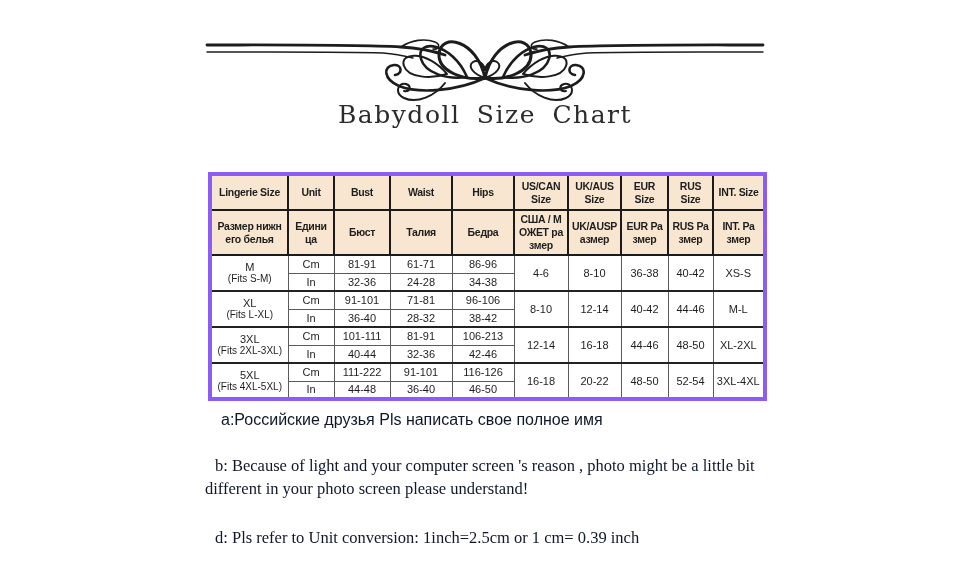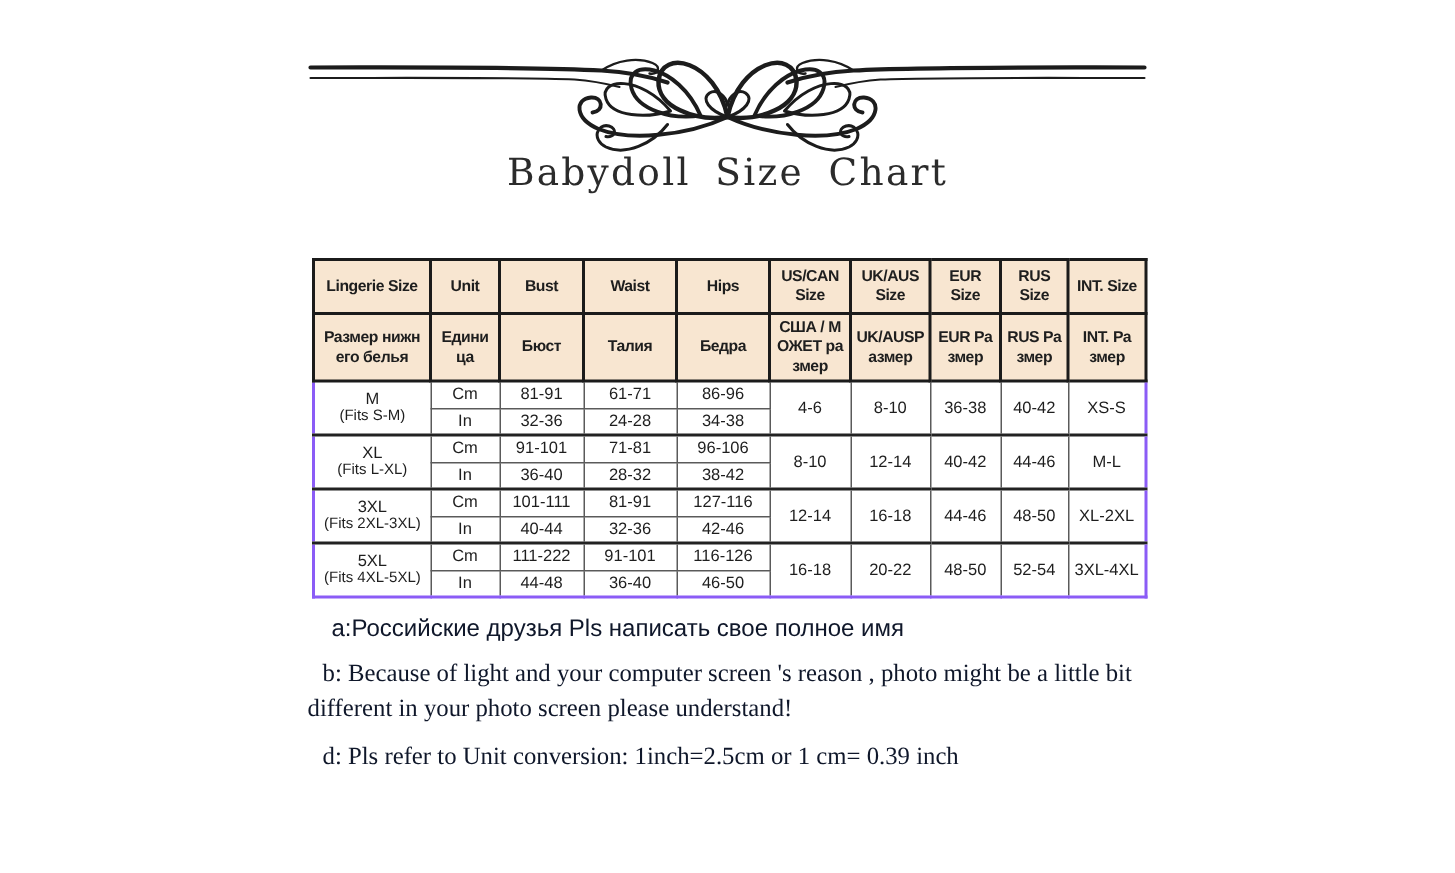--- a/index.html
+++ b/index.html
@@ -27,21 +27,21 @@
     letter-spacing: 1.5px;
     word-spacing: 7px;
     color: #2b2b2b;
   }
   table.size-table {
     position: absolute;
     left: 208px; top: 172px;
     width: 555px;
     border-collapse: collapse;
     table-layout: fixed;
-    border: 2px solid #8b5cf6;
+    border: 4px solid #8b5cf6;
     background: #ffffff;
   }
   table.size-table th {
     background: #f8e6d1;
     border: 2px solid #1b1b1b;
     font-weight: bold;
     color: #1e1e1e;
     font-size: 10.5px;
     letter-spacing: -0.3px;
     line-height: 13px;
@@ -76,21 +76,21 @@
     font-family: "Liberation Sans", sans-serif;
     font-size: 16px;
     padding-left: 16px;
     margin-top: 6px;
   }
   .note-serif {
     font-family: "Liberation Serif", serif;
     font-size: 16.5px;
     line-height: 1.42;
     text-indent: 10px;
-    margin-top: 8px;
+    margin-top: 25px;
   }
 </style>
 </head>
 <body>
 
 <div class="page">
 
   <svg class="flourish" viewBox="0 0 560 75" xmlns="http://www.w3.org/2000/svg">
     <g id="half" stroke="#1c1c1c" fill="none" stroke-linecap="round">
       <path d="M2 17 C 80 17, 150 16.5, 196 19 C 215 20, 228 23, 240 27" stroke-width="2.8"></path>
@@ -192,21 +192,21 @@
       </tr>
 
       <tr class="group-start">
         <td rowspan="2">
           <div class="size-label">3XL</div>
           <div class="fits-label">(Fits 2XL-3XL)</div>
         </td>
         <td>Cm</td>
         <td>101-111</td>
         <td>81-91</td>
-        <td>127-116</td>
+        <td>106-213</td>
         <td rowspan="2">12-14</td>
         <td rowspan="2">16-18</td>
         <td rowspan="2">44-46</td>
         <td rowspan="2">48-50</td>
         <td rowspan="2">XL-2XL</td>
       </tr>
       <tr>
         <td>In</td>
         <td>40-44</td>
         <td>32-36</td>

